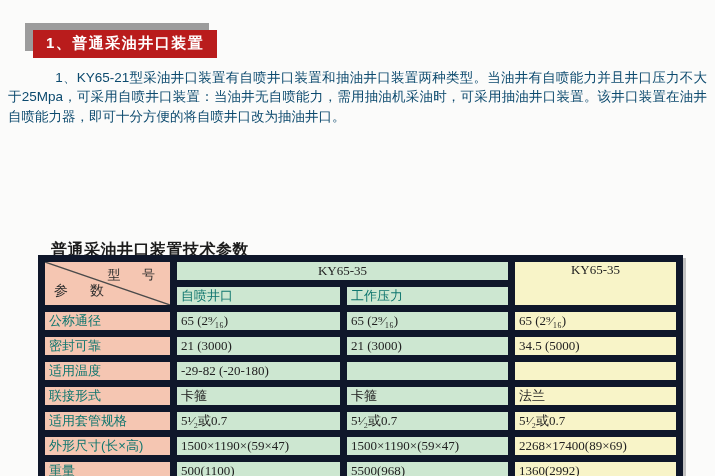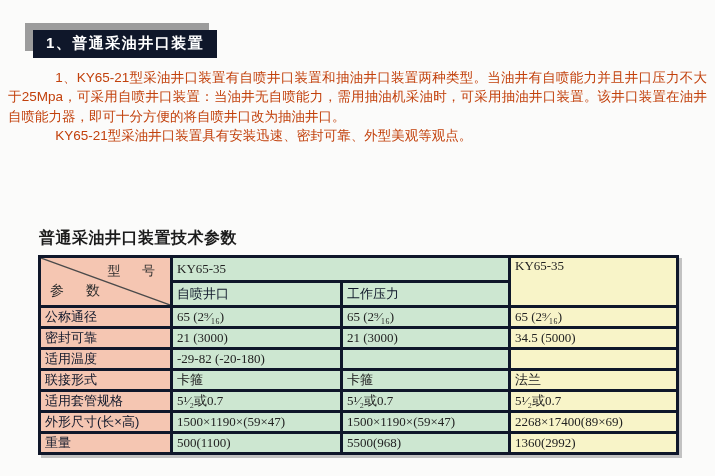--- a/index.html
+++ b/index.html
@@ -8,69 +8,69 @@
     background: #fbfbfa;
     font-family: "Liberation Sans", sans-serif;
     color: #2e2e2e;
     position: relative;
     overflow: hidden;
   }
 
   
   .title-bar {
     position: absolute; left: 33px; top: 30px;
-    background: #0f172a; color: #ffffff;
+    background: #b91c1c; color: #ffffff;
     font-size: 15px; font-weight: bold; letter-spacing: 1.5px;
     padding: 4px 13px 5px 13px;
     box-shadow: -8px -7px 0 #9c9c9c;
     white-space: nowrap;
   }
 
   
   .paras {
     position: absolute; left: 8px; top: 68px; width: 699px;
     font-size: 13.5px; line-height: 19.3px;
     text-align: justify;
-    color: #c2410c;
+    color: #0c4a6e;
   }
   .paras p { margin: 0; text-indent: 3.5em; }
 
   
   .table-heading {
     position: absolute; left: 35px; top: 224px;
     font-size: 16px; font-weight: bold; color: #1c1c1c;
-    letter-spacing: 0.5px; margin: 4px;
+    letter-spacing: 0.5px; margin: 16px;
   }
 
   
   table.spec {
     position: absolute; left: 38px; top: 255px;
     border-collapse: collapse;
     border: 2px solid #1c1c1c;
     box-shadow: 3px 3px 0 #c2c2c2;
     table-layout: fixed;
   }
   table.spec td {
-    border: 3px solid #0f172a;
+    border: 7px solid #0f172a;
     font-size: 13px;
     padding: 0 4px;
     overflow: hidden;
     white-space: nowrap;
   }
   tr.hrow { height: 25px; }
   tr.drow { height: 16px; }
 
   .pink   { background: #f5c6b2; }
   .green  { background: #cde7d1; }
   .yellow { background: #f8f4c8; }
 
-  .center { }
+  .center { text-align: center; }
   .vtop   { vertical-align: top; padding-top: 5px; }
 
-  td.label { font-size: 13px; color: #0f172a; margin-left: 40px; }
+  td.label { font-size: 13px; color: #0f766e; margin-left: 40px; }
   td.value {
     font-family: "Liberation Serif", "DejaVu Serif", serif;
     font-size: 13.5px; color: #222;
   }
 
   
   td.corner { position: relative; padding: 0; }
   td.corner svg { position: absolute; left: 0; top: 0; width: 100%; height: 100%; }
   .corner-top {
     position: absolute; top: 4px; right: 6px;
@@ -83,21 +83,20 @@
 </style>
 </head>
 <body>
 
 <div class="title-bar">
   <span>1、普通采油井口装置</span>
 </div>
 
 <div class="paras">
   <p>1、KY65-21型采油井口装置有自喷井口装置和抽油井口装置两种类型。当油井有自喷能力并且井口压力不大于25Mpa，可采用自喷井口装置：当油井无自喷能力，需用抽油机采油时，可采用抽油井口装置。该井口装置在油井自喷能力器，即可十分方便的将自喷井口改为抽油井口。</p>
-  <p>KY65-21型采油井口装置具有安装迅速、密封可靠、外型美观等观点。</p>
 </div>
 
 <h3 class="table-heading">普通采油井口装置技术参数</h3>
 
 <table class="spec">
   <colgroup>
     <col style="width:132px">
       <col style="width:170px">
       <col style="width:168px">
       <col style="width:168px">

